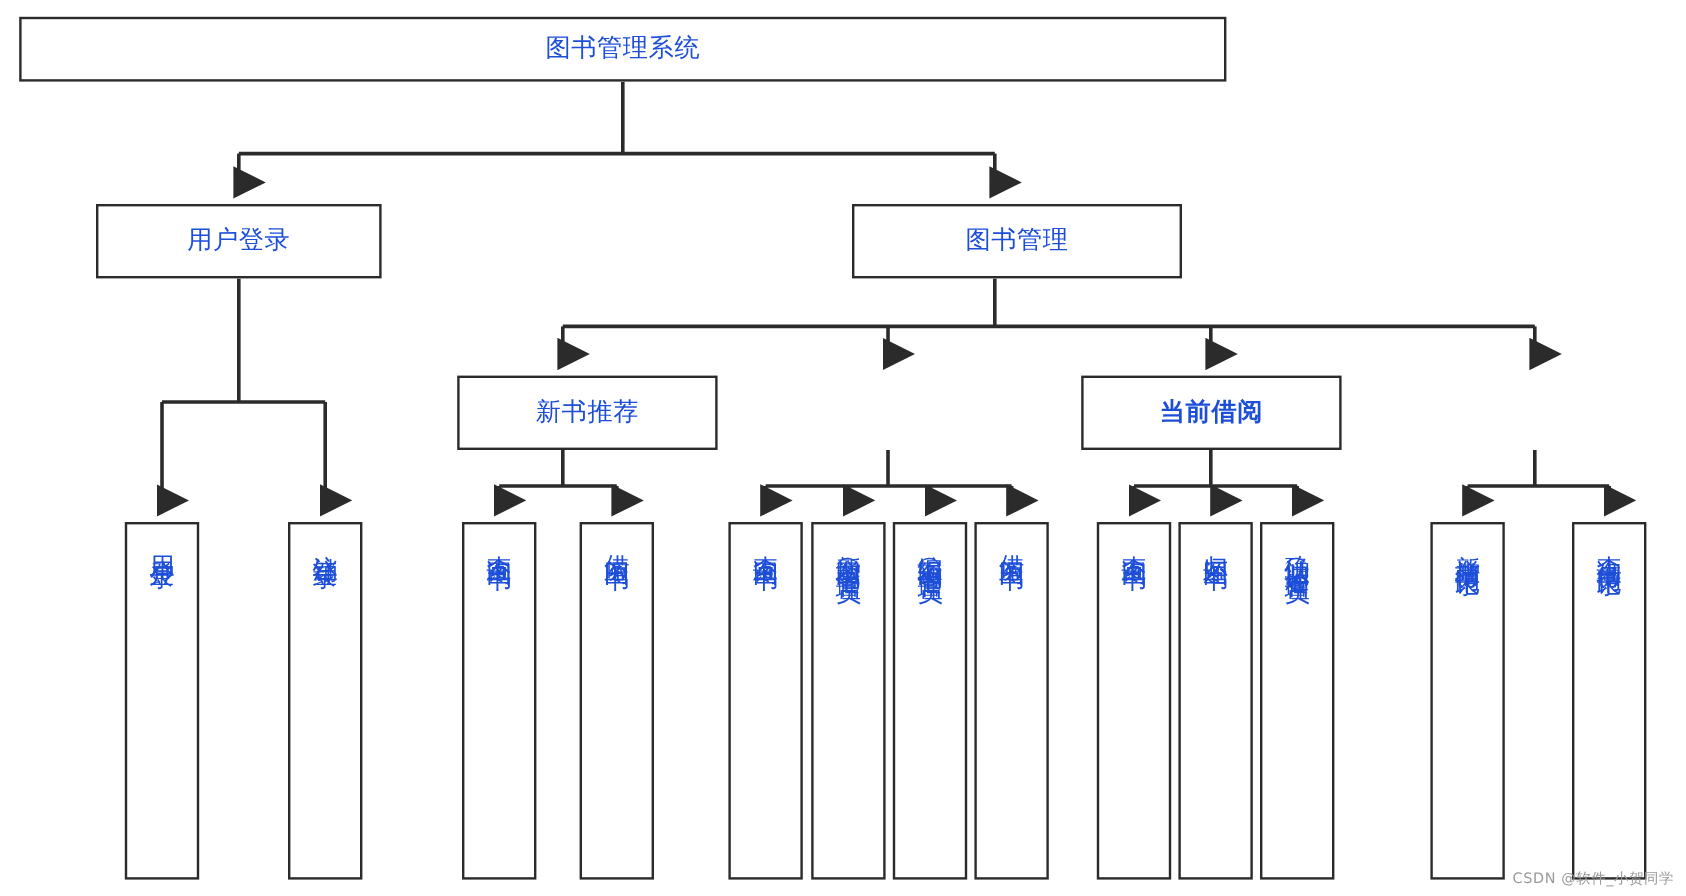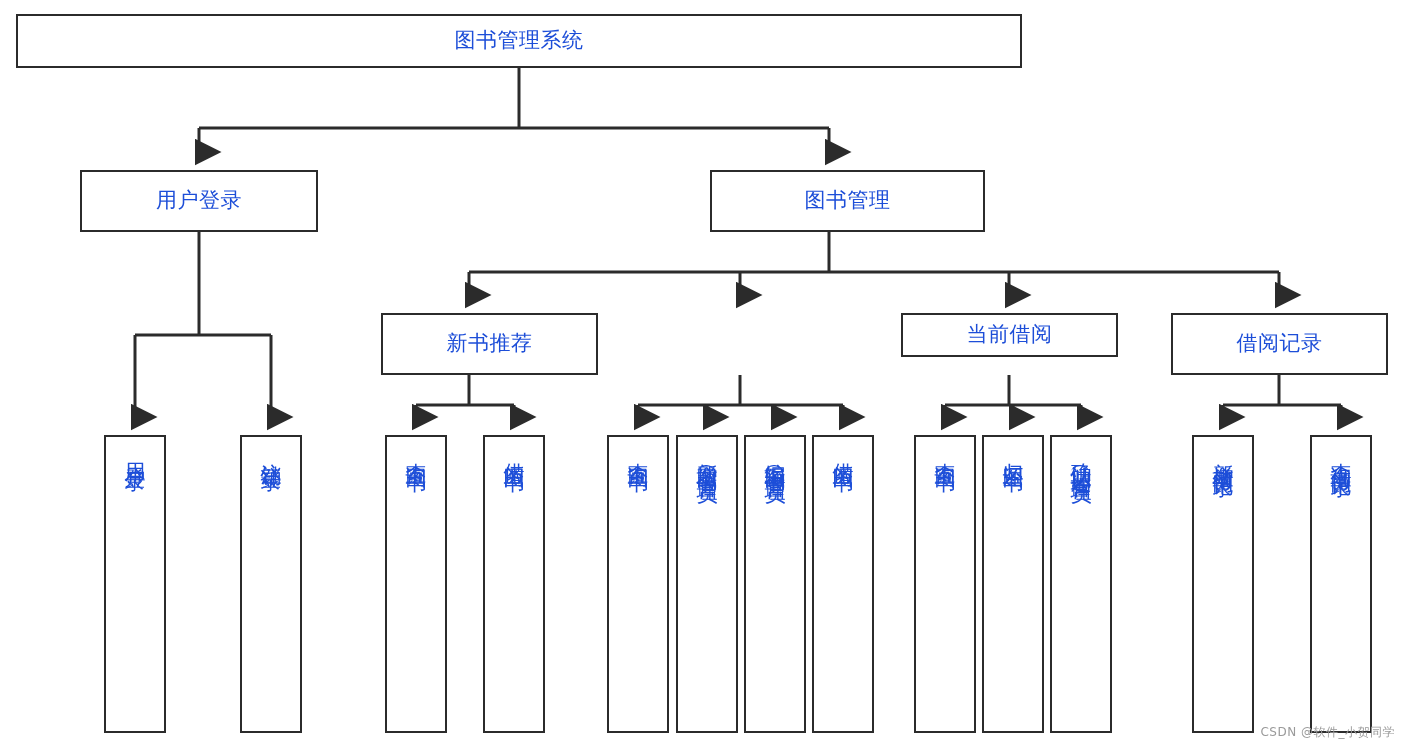--- a/index.html
+++ b/index.html
@@ -132,25 +132,22 @@
   <div class="node horiz" style="left: 80px; top: 170px; width: 238px; height: 62px;">
     <span class="node-label">用户登录</span>
   </div>
   <div class="node horiz" style="left: 710px; top: 170px; width: 275px; height: 62px;">
     <span class="node-label">图书管理</span>
   </div>
 
   <div class="node horiz" style="left: 361px; top: 313px; width: 217px; height: 62px; margin-left: 20px;">
     <span class="node-label">新书推荐</span>
   </div>
-  <div class="node horiz" style="left: 901px; top: 313px; width: 217px; height: 44px;">
+  <div class="node horiz" style="left: 901px; top: 313px; width: 217px; height: 62px; font-weight: bold;">
     <span class="node-label">当前借阅</span>
-  </div>
-  <div class="node horiz" style="left: 1171px; top: 313px; width: 217px; height: 62px;">
-    <span class="node-label">借阅记录</span>
   </div>
 
   <div class="node vert" style="left: 104px; top: 435px; width: 62px; height: 298px;">
     <span class="node-label">用户登录</span>
   </div>
   <div class="node vert" style="left: 240px; top: 435px; width: 62px; height: 298px;">
     <span class="node-label">注销登录</span>
   </div>
 
   <div class="node vert" style="left: 385px; top: 435px; width: 62px; height: 298px;">

